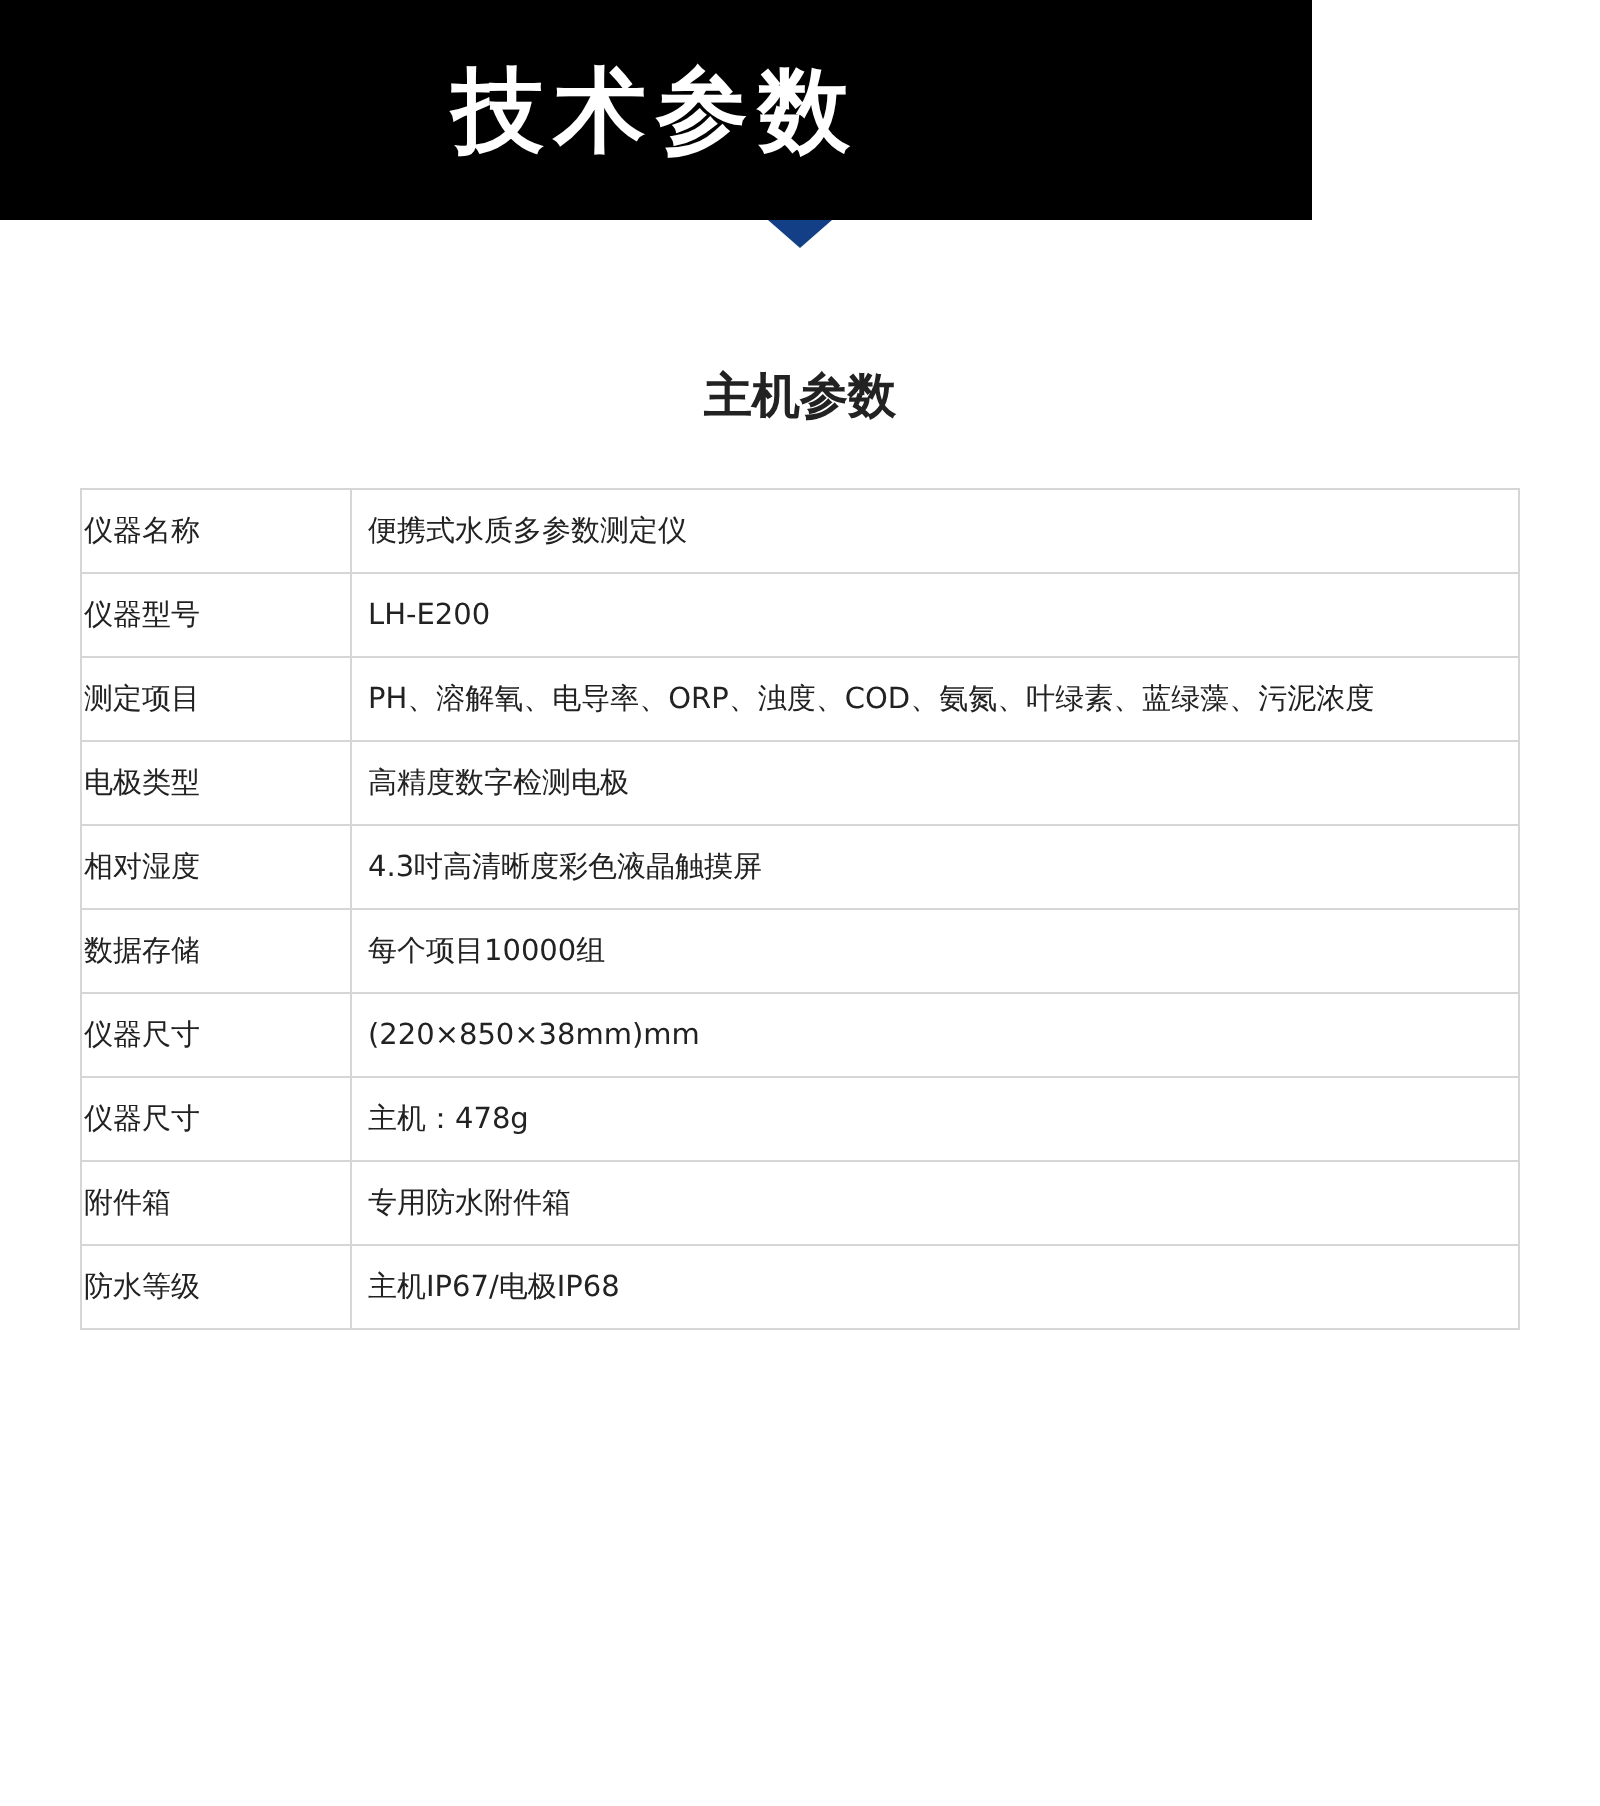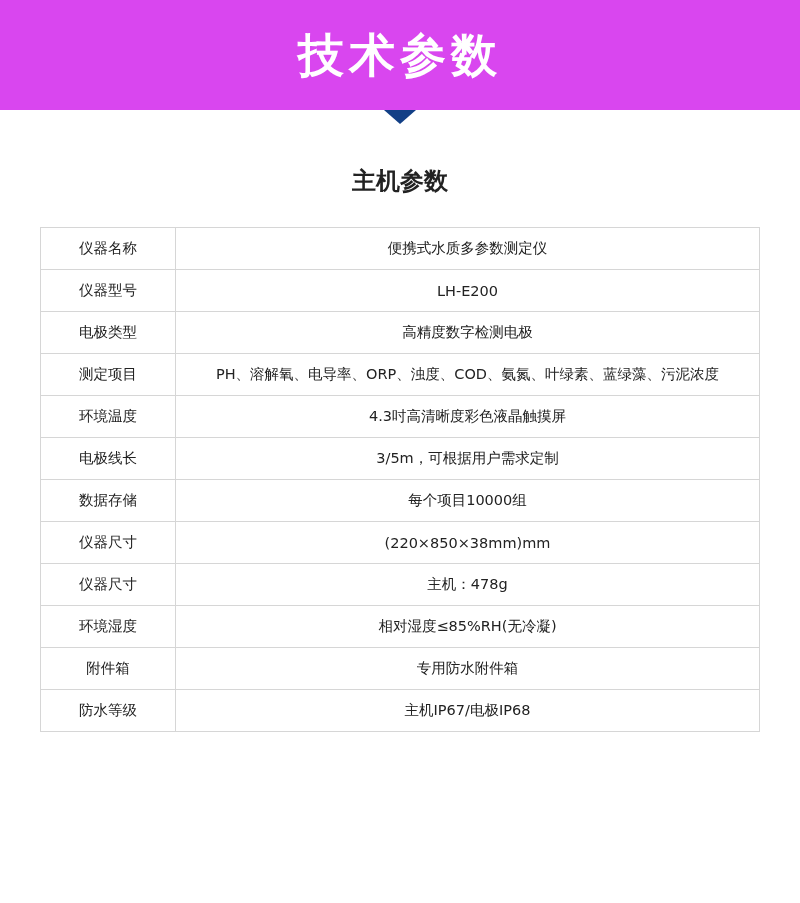--- a/index.html
+++ b/index.html
@@ -15,23 +15,23 @@
     overflow: hidden;
   }
   .page {
     position: relative;
     width: 800px;
     height: 903px;
   }
   
   .banner {
     position: relative;
-    width: 800px;
+    width: 656px;
     height: 110px;
-    background: #d946ef;
+    background: #000000;
     display: flex;
     align-items: center;
     justify-content: center;
   }
   .banner-title {
     font-size: 46px;
     font-weight: bold;
     color: #ffffff;
     letter-spacing: 5px;
     line-height: 1;
@@ -47,39 +47,38 @@
     border-left: 16px solid transparent;
     border-right: 16px solid transparent;
     border-top: 14px solid #123f86;
   }
   
   .section-title {
     text-align: center;
     font-size: 24px;
     font-weight: bold;
     color: #222222;
-    margin-top: 55px;
+    margin-top: 72px;
     font-family: "DejaVu Sans", "Liberation Sans", sans-serif;
   }
   
   .table-wrap {
     margin: 30px auto 0 auto;
     width: 720px;
   }
   table.spec {
     width: 100%;
     border-collapse: collapse;
     table-layout: fixed;
   }
   table.spec td {
     border: 1px solid #d6d6d6;
     height: 39px;
     font-size: 14.5px;
     color: #222222;
-    text-align: center;
     vertical-align: middle;
     font-family: "DejaVu Sans", "Liberation Sans", sans-serif;
   }
   table.spec td.label {
     width: 132px;
   }
   table.spec td.value {
     padding: 0 8px;
   }
 </style>
@@ -100,50 +99,42 @@
       <tbody>
           <tr>
             <td class="label">仪器名称</td>
             <td class="value">便携式水质多参数测定仪</td>
           </tr>
           <tr>
             <td class="label">仪器型号</td>
             <td class="value">LH-E200</td>
           </tr>
           <tr>
+            <td class="label">测定项目</td>
+            <td class="value">PH、溶解氧、电导率、ORP、浊度、COD、氨氮、叶绿素、蓝绿藻、污泥浓度</td>
+          </tr>
+          <tr>
             <td class="label">电极类型</td>
             <td class="value">高精度数字检测电极</td>
           </tr>
           <tr>
-            <td class="label">测定项目</td>
-            <td class="value">PH、溶解氧、电导率、ORP、浊度、COD、氨氮、叶绿素、蓝绿藻、污泥浓度</td>
-          </tr>
-          <tr>
-            <td class="label">环境温度</td>
+            <td class="label">相对湿度</td>
             <td class="value">4.3吋高清晰度彩色液晶触摸屏</td>
-          </tr>
-          <tr>
-            <td class="label">电极线长</td>
-            <td class="value">3/5m，可根据用户需求定制</td>
           </tr>
           <tr>
             <td class="label">数据存储</td>
             <td class="value">每个项目10000组</td>
           </tr>
           <tr>
             <td class="label">仪器尺寸</td>
             <td class="value">(220×850×38mm)mm</td>
           </tr>
           <tr>
             <td class="label">仪器尺寸</td>
             <td class="value">主机：478g</td>
-          </tr>
-          <tr>
-            <td class="label">环境湿度</td>
-            <td class="value">相对湿度≤85%RH(无冷凝)</td>
           </tr>
           <tr>
             <td class="label">附件箱</td>
             <td class="value">专用防水附件箱</td>
           </tr>
           <tr>
             <td class="label">防水等级</td>
             <td class="value">主机IP67/电极IP68</td>
           </tr>
         </tbody>

